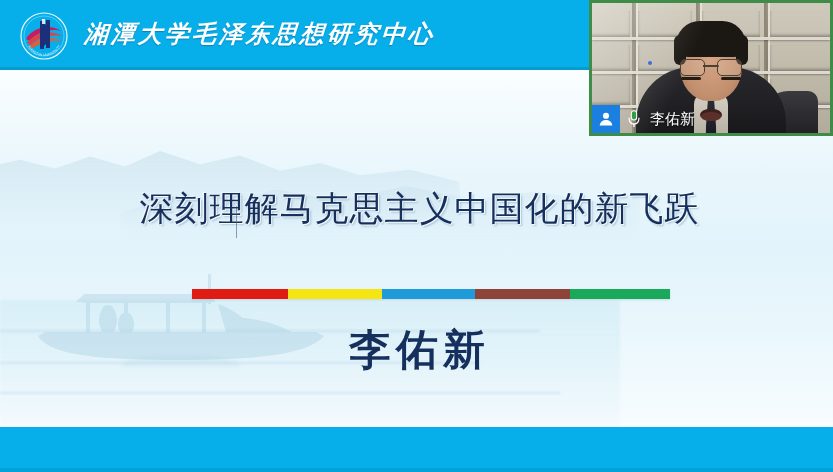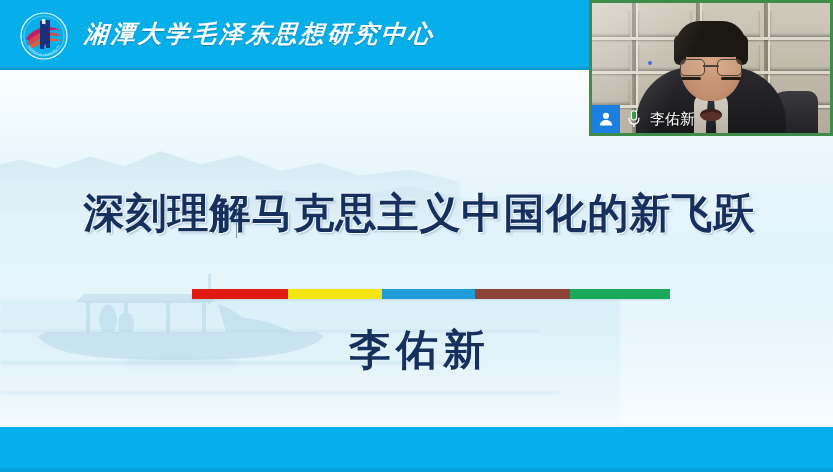--- a/index.html
+++ b/index.html
@@ -123,22 +123,22 @@
     transform: skewX(-4deg);
     white-space: nowrap;
   }
 
   
   #slide-title {
     position: absolute;
     left: 0; top: 186px;
     width: 833px;
     text-align: center;
-    font-size: 41px;
-    font-weight: bold;
+    font-size: 34px;
+    font-weight: normal;
     color: #16305e;
     letter-spacing: 1px;
     font-family: "DejaVu Sans", "Liberation Sans", sans-serif;
     text-shadow:
       1px 1px 0 rgba(255,255,255,.85),
       2px 2px 2px rgba(120,160,190,.55),
       -1px -1px 0 rgba(255,255,255,.55);
     z-index: 4;
     white-space: nowrap;
     padding-left: 6px;

